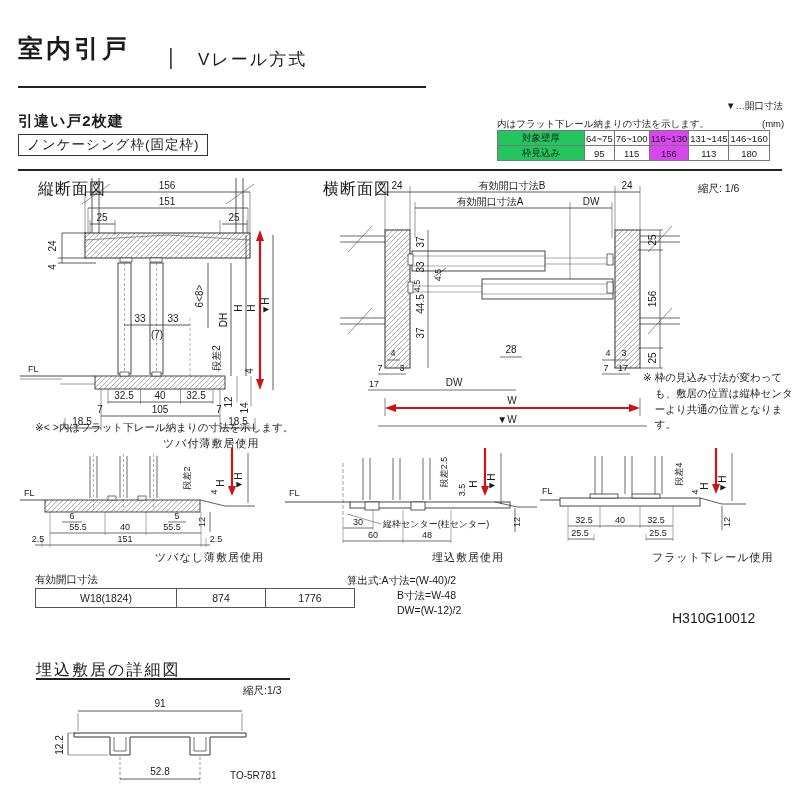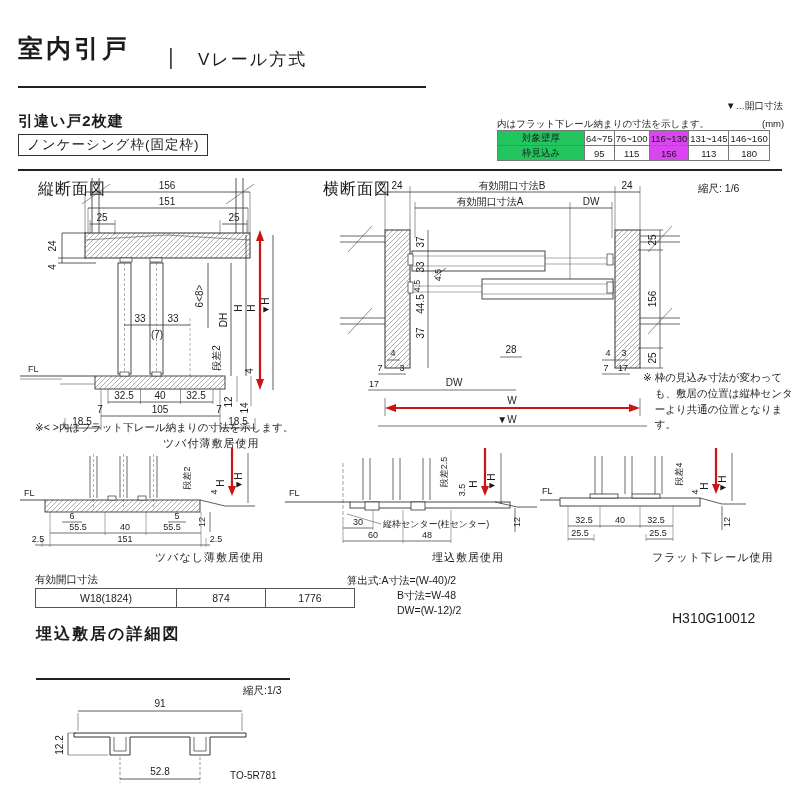--- a/index.html
+++ b/index.html
@@ -491,21 +491,21 @@
   </table>
 
 <div class="abs small" style="left:347px;top:573px;line-height:1.45">
   <div>算出式:A寸法=(W-40)/2</div>
   <div style="padding-left:50px">B寸法=W-48</div>
   <div style="padding-left:50px">DW=(W-12)/2</div>
 </div>
 
 <div class="abs" style="left:672px;top:610px;font-size:14px">H310G10012</div>
 
-<div class="abs" style="left:36px;top:624px;font-size:16px;font-weight:bold;letter-spacing:2px">埋込敷居の詳細図</div>
+<div class="abs" style="left:36px;top:660px;font-size:16px;font-weight:normal;letter-spacing:2px">埋込敷居の詳細図</div>
 <div class="abs rule" style="left:36px;top:678px;width:254px;height:1.8px"></div>
 <div class="abs small" style="left:243px;top:684px">縮尺:1/3</div>
 
 <svg style="left:30px;top:695px" width="320" height="100" viewBox="0 0 320 100">
   <g stroke="#555" stroke-width="0.6">
     <line x1="48" y1="18" x2="48" y2="36"></line>
       <line x1="212" y1="18" x2="212" y2="36"></line>
     <line x1="90" y1="62" x2="90" y2="88" stroke-dasharray="3,2"></line>
       <line x1="170" y1="62" x2="170" y2="88" stroke-dasharray="3,2"></line>
     <line x1="38" y1="38" x2="46" y2="38"></line>

